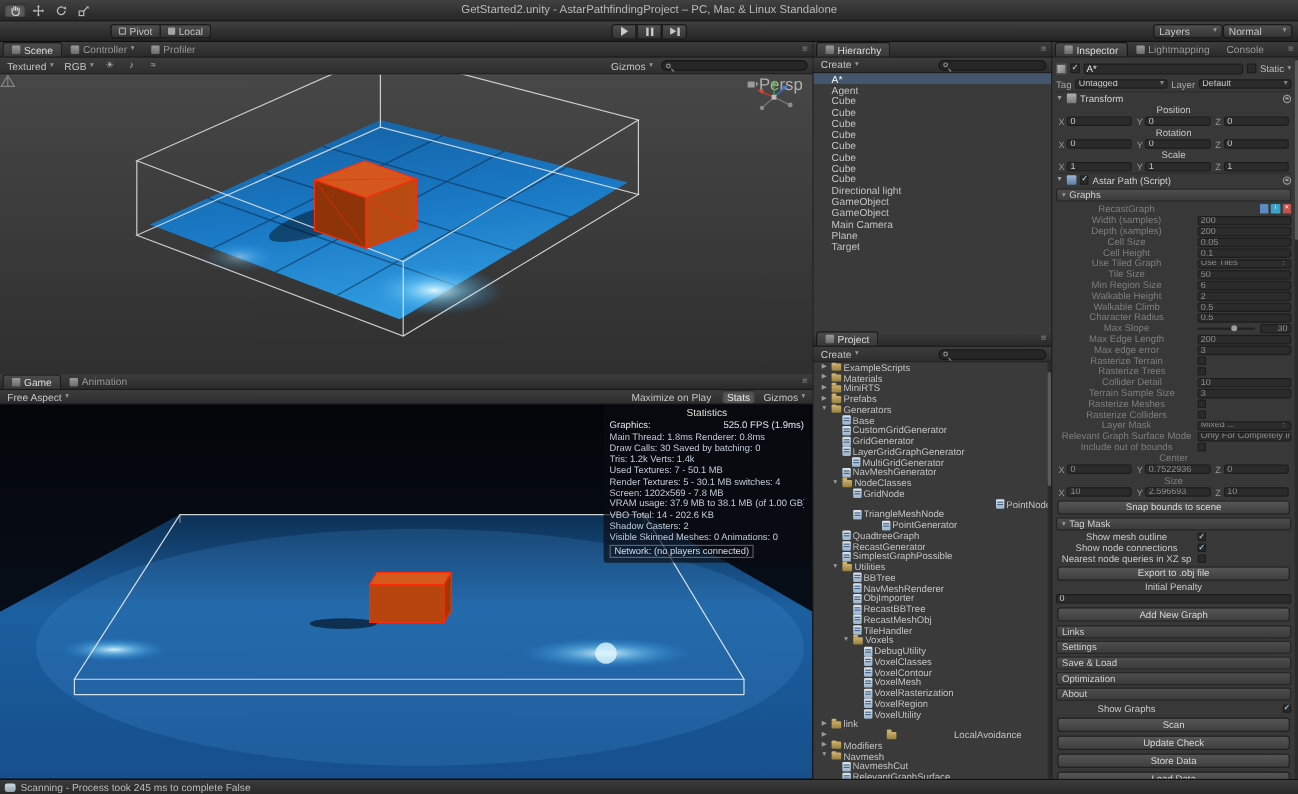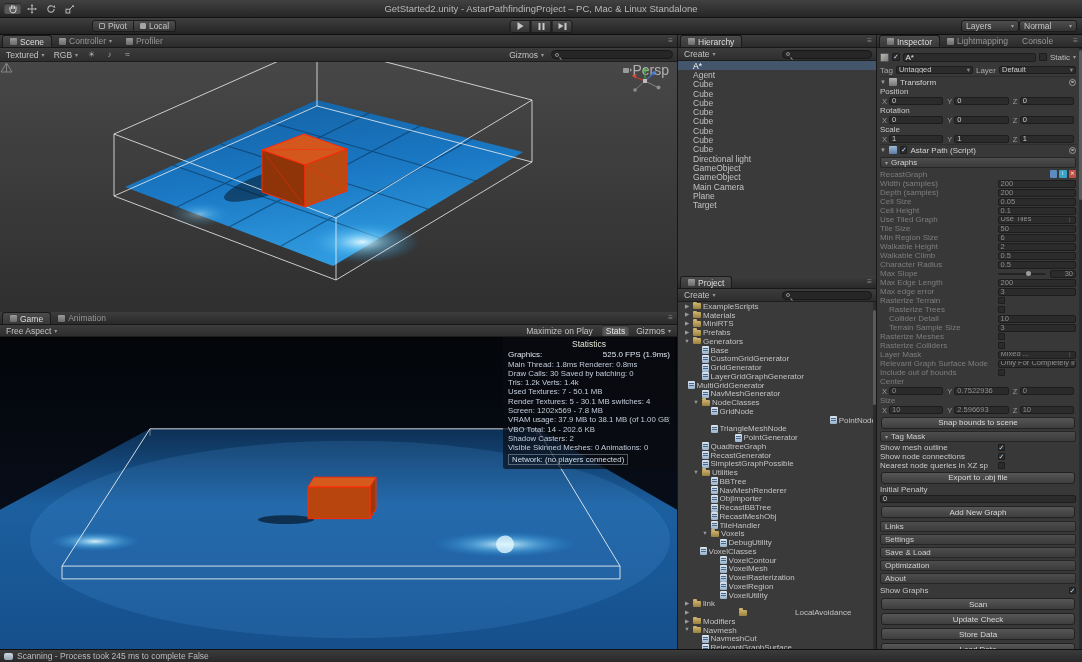--- a/index.html
+++ b/index.html
@@ -96,21 +96,21 @@
 .icon-folder::before{content:"";position:absolute;top:-1.5px;left:0;width:4px;height:2px;background:#cdb06a;border-radius:1px 1px 0 0;}
 .icon-script{width:6.5px;height:8px;background:linear-gradient(#dde6ef,#97b2cb);border-radius:1px;position:relative;flex:none;}
 .icon-script::before{content:"";position:absolute;top:2px;left:1px;right:1px;height:1px;background:#49698c;box-shadow:0 2px 0 #49698c;}
 .plabel{overflow:hidden;text-overflow:ellipsis;}
 .vscroll{position:absolute;right:0;top:0;bottom:0;width:3px;background:#2c2c2c;}
 .vthumb{position:absolute;right:0;width:3px;background:#5b5b5b;border-radius:2px;}
 
 
 .insp-content{flex:1;background:#383838;padding:2px 6px 0 3px;display:flex;flex-direction:column;overflow:hidden;position:relative;}
 .irow{display:flex;align-items:center;height:9px;flex:none;font-size:8px;}
-.ilab{width:60%;flex:none;color:#bdbdbd;white-space:nowrap;overflow:hidden;}
+.ilab{width:60%;flex:none;color:#bdbdbd;white-space:nowrap;overflow:hidden;text-align:center;}
 .irow.dim .ilab{color:#7e7e7e;}
 .irow.ind .ilab{padding-left:9px;}
 .fld{background:#2b2b2b;border:1px solid #1d1d1d;border-radius:2px;height:8px;line-height:6.5px;font-size:7.5px;color:#cacaca;padding:0 2px;white-space:nowrap;overflow:hidden;}
 .fld.grow{flex:1;min-width:0;}
 .irow.dim .fld{color:#8d8d8d;}
 .dd{display:flex;justify-content:space-between;align-items:center;gap:2px;}
 .ddcaret{color:#8a8a8a;font-size:6.5px;flex:none;line-height:1;}
 .chk{width:7.5px;height:7.5px;flex:none;background:#2b2b2b;border:1px solid #1d1d1d;border-radius:1px;font-size:7px;line-height:6.5px;text-align:center;color:#b9ddfa;}
 .slider{flex:1;height:2px;background:#232323;border-radius:1px;position:relative;margin-right:4px;}
 .knob{position:absolute;left:58%;top:-2px;width:5.5px;height:5.5px;border-radius:50%;background:#9c9c9c;}
@@ -562,21 +562,21 @@
             <div class="prow" style="padding-left: 14px;">
               <span class="arrow"></span>
               <span class="icon-script"></span>
               <span class="plabel">GridGenerator</span>
             </div>
             <div class="prow" style="padding-left: 14px;">
               <span class="arrow"></span>
               <span class="icon-script"></span>
               <span class="plabel">LayerGridGraphGenerator</span>
             </div>
-            <div class="prow" style="">
+            <div class="prow" style=" margin-left: 22px;">
               <span class="arrow"></span>
               <span class="icon-script"></span>
               <span class="plabel">MultiGridGenerator</span>
             </div>
             <div class="prow" style="padding-left: 14px;">
               <span class="arrow"></span>
               <span class="icon-script"></span>
               <span class="plabel">NavMeshGenerator</span>
             </div>
             <div class="prow" style="padding-left: 14px;">
@@ -657,21 +657,21 @@
             <div class="prow" style="padding-left: 23px;">
               <span class="arrow">▼</span>
               <span class="icon-folder"></span>
               <span class="plabel">Voxels</span>
             </div>
             <div class="prow" style="padding-left: 32px;">
               <span class="arrow"></span>
               <span class="icon-script"></span>
               <span class="plabel">DebugUtility</span>
             </div>
-            <div class="prow" style="padding-left: 12px;">
+            <div class="prow" style="padding-left: 32px;">
               <span class="arrow"></span>
               <span class="icon-script"></span>
               <span class="plabel">VoxelClasses</span>
             </div>
             <div class="prow" style="padding-left: 32px;">
               <span class="arrow"></span>
               <span class="icon-script"></span>
               <span class="plabel">VoxelContour</span>
             </div>
             <div class="prow" style="padding-left: 32px;">

